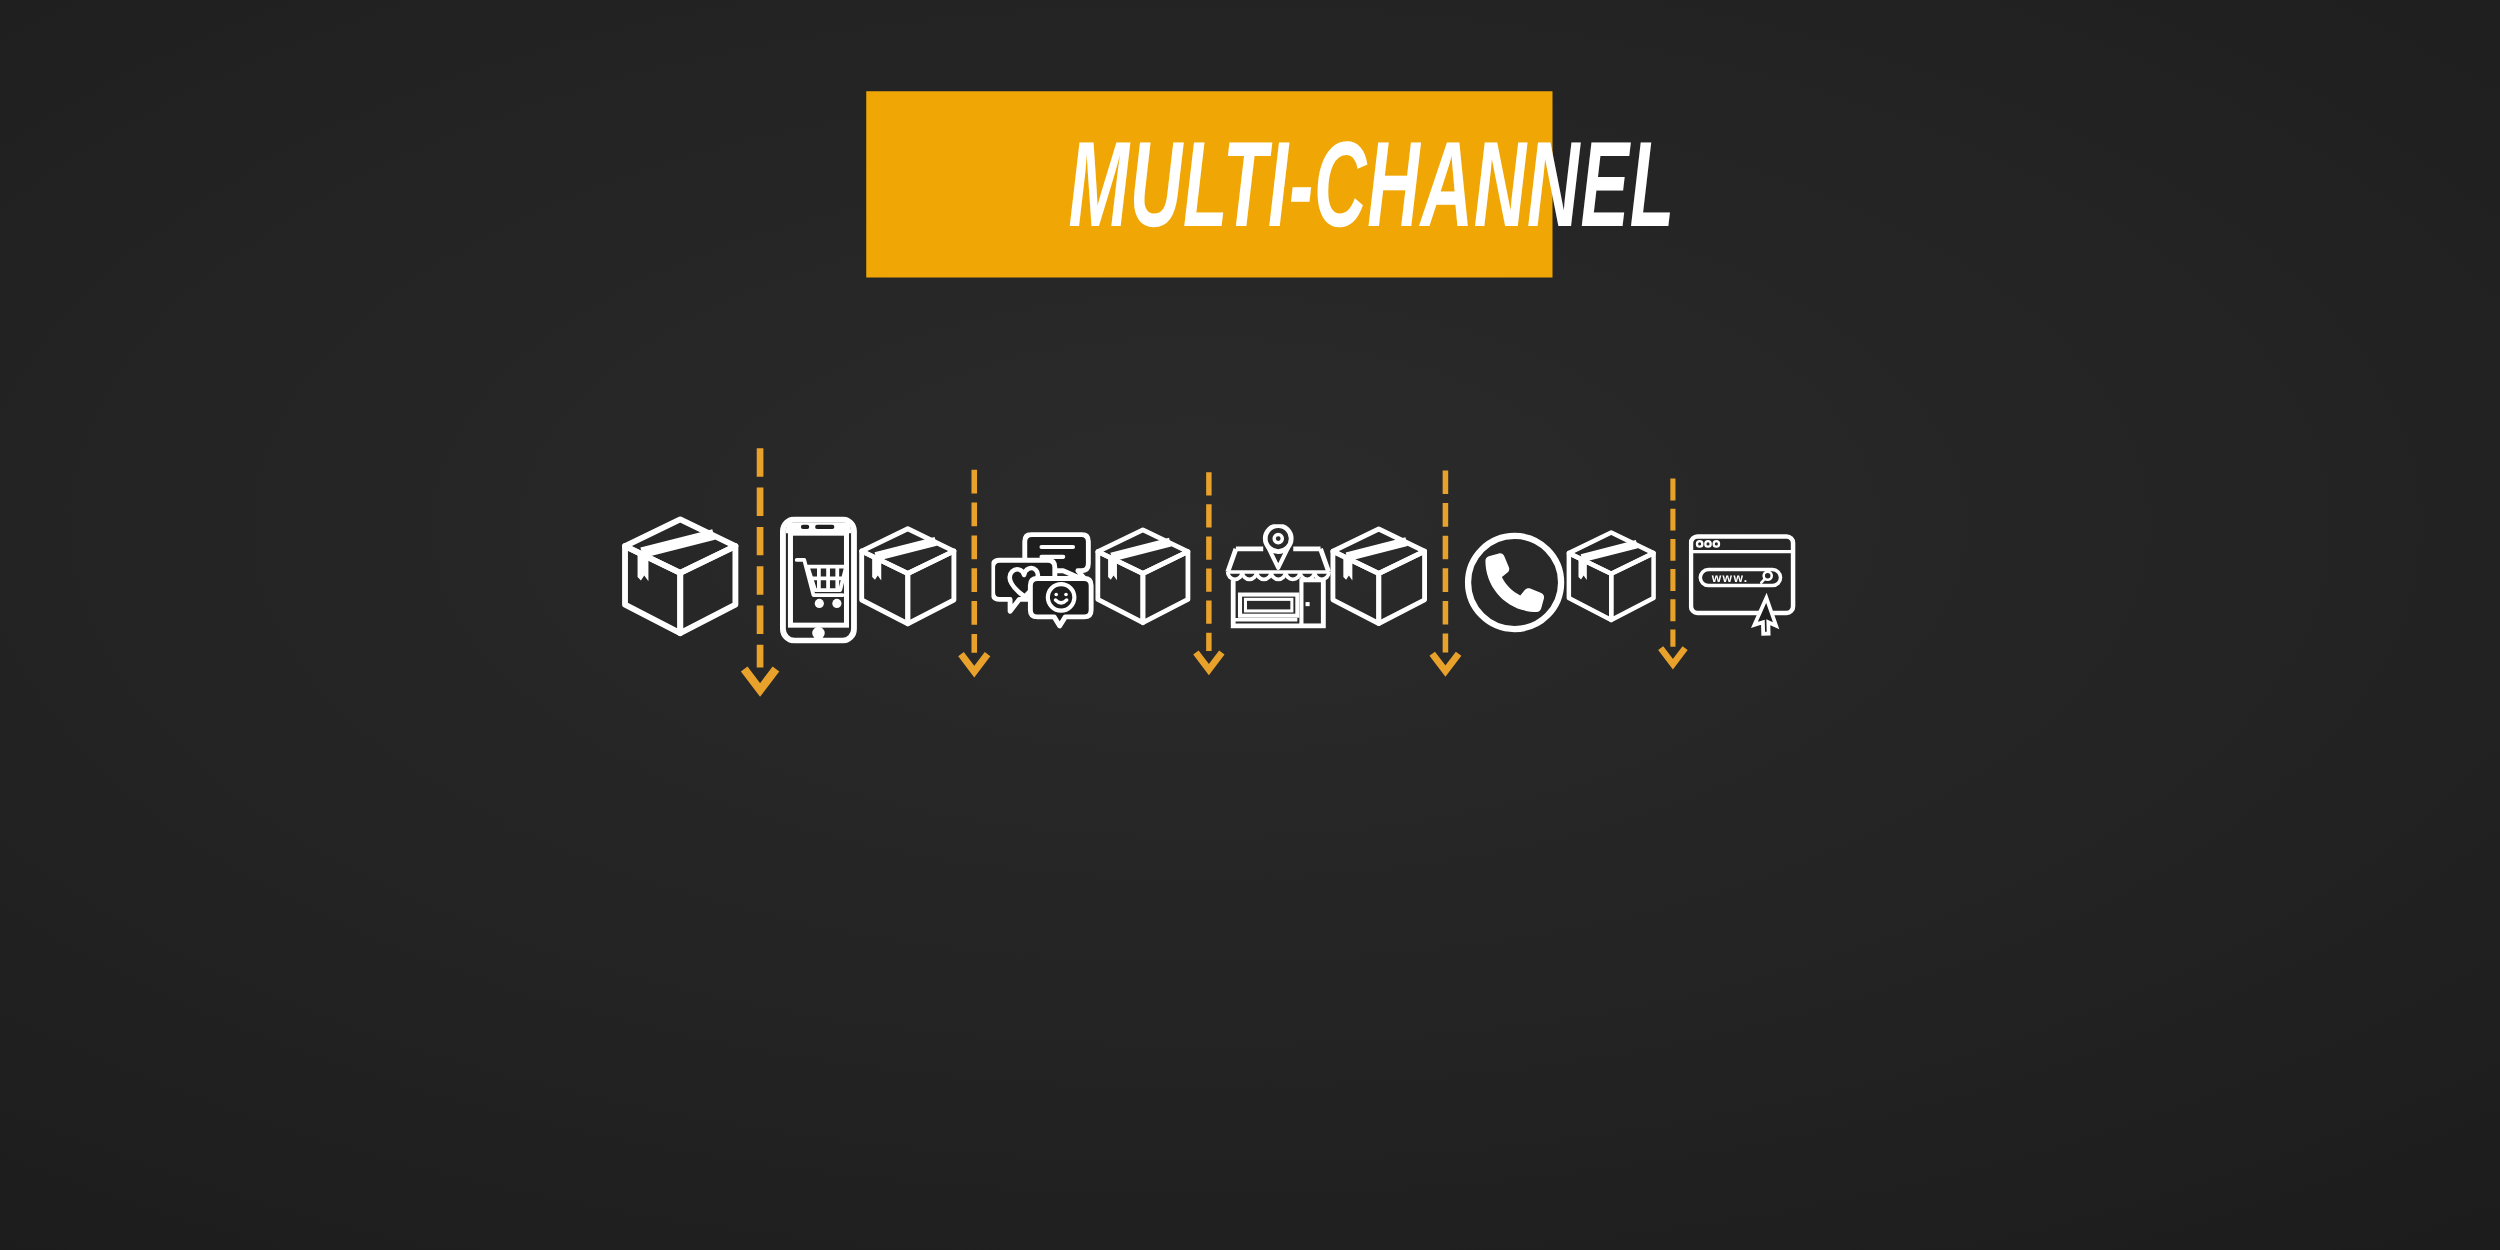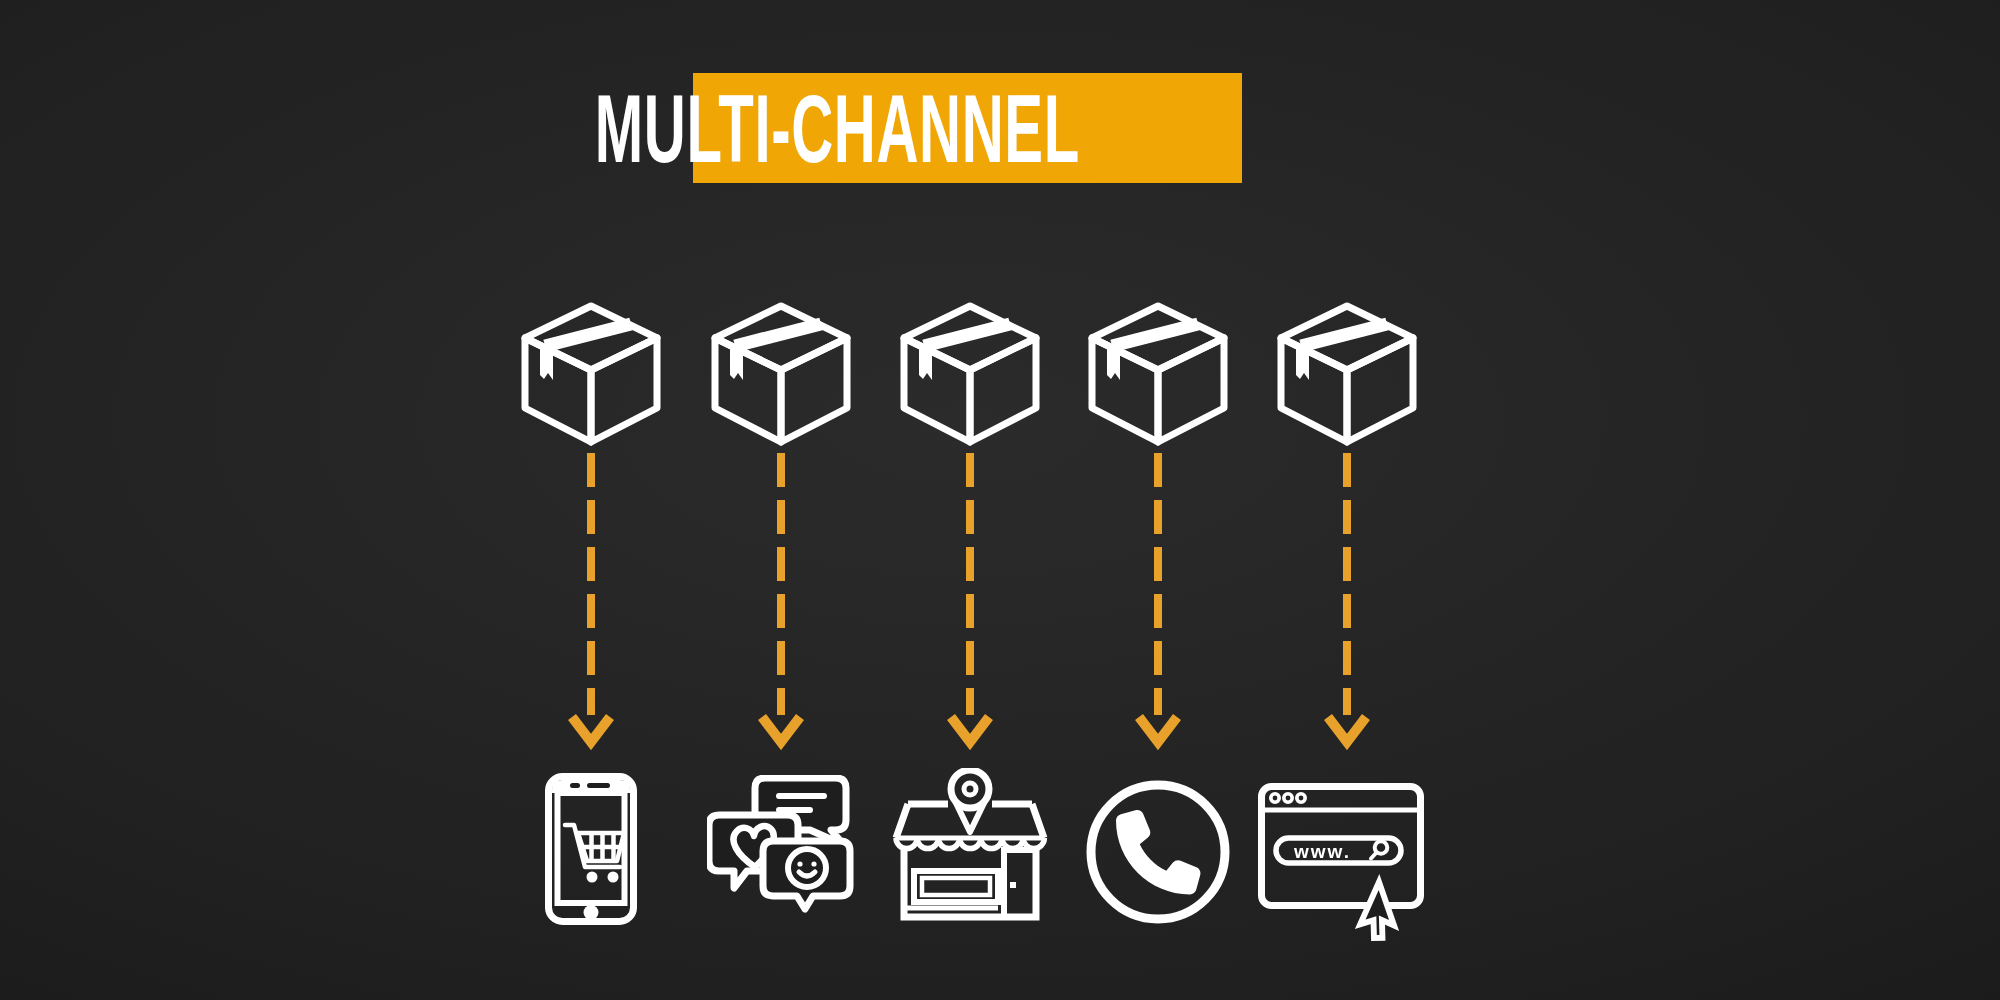--- a/index.html
+++ b/index.html
@@ -2,33 +2,33 @@
 <html style="--banner-bg: #F0A705; --banner-text: #FFFFFF; --arrow: #E8A12B; --ink: #FFFFFF;"><head>
 <meta charset="utf-8">
 <style>
   html,body{margin:0;padding:0;background:#000;}
   .stage{
     position:relative;width:2000px;height:1000px;overflow:hidden;
     background:radial-gradient(130% 120% at 48% 42%, #2b2b2b 0%, #222222 40%, #191919 72%, #101010 100%);
     font-family:"Liberation Sans", sans-serif;
   }
   .banner{
-    position:absolute;left:693px;top:73px;width:549px;height:110px;
+    position:absolute;left:693px;top:73px;width:549px;height:149px;
     background:var(--banner-bg,#F0A705);
-    display:flex;align-items:center;justify-content:flex-end;
+    display:flex;align-items:center;justify-content:flex-start;font-style:italic;
   }
   .banner-text{
     color:var(--banner-text,#fff);
     font-size:97px;font-weight:bold;letter-spacing:1px;white-space:nowrap;
     transform:scaleX(0.60);transform-origin:center;
     line-height:1;
   }
   .col{
     position:absolute;top:301px;width:190px;
-    display:flex;flex-direction:column;align-items:center;
+    display:flex;flex-direction:row;align-items:center;
   }
   .c1{left:496px}.c2{left:686px}.c3{left:875px}.c4{left:1063px}.c5{left:1252px}
   svg{display:block}
   .box-svg{width:144px;height:146px;color:var(--ink,#fff);}
   .arrow-svg{width:48px;height:316px;margin-top:4px;color:var(--arrow,#E8A12B);}
   .icon-svg{color:var(--ink,#fff);}
   .icon-phone{width:92px;height:152px;margin-top:6px;}
   .icon-social{width:148px;height:140px;margin-top:8px;}
   .icon-store{width:156px;height:156px;margin-top:1px;}
   .icon-call{width:150px;height:150px;margin-top:10px;}

